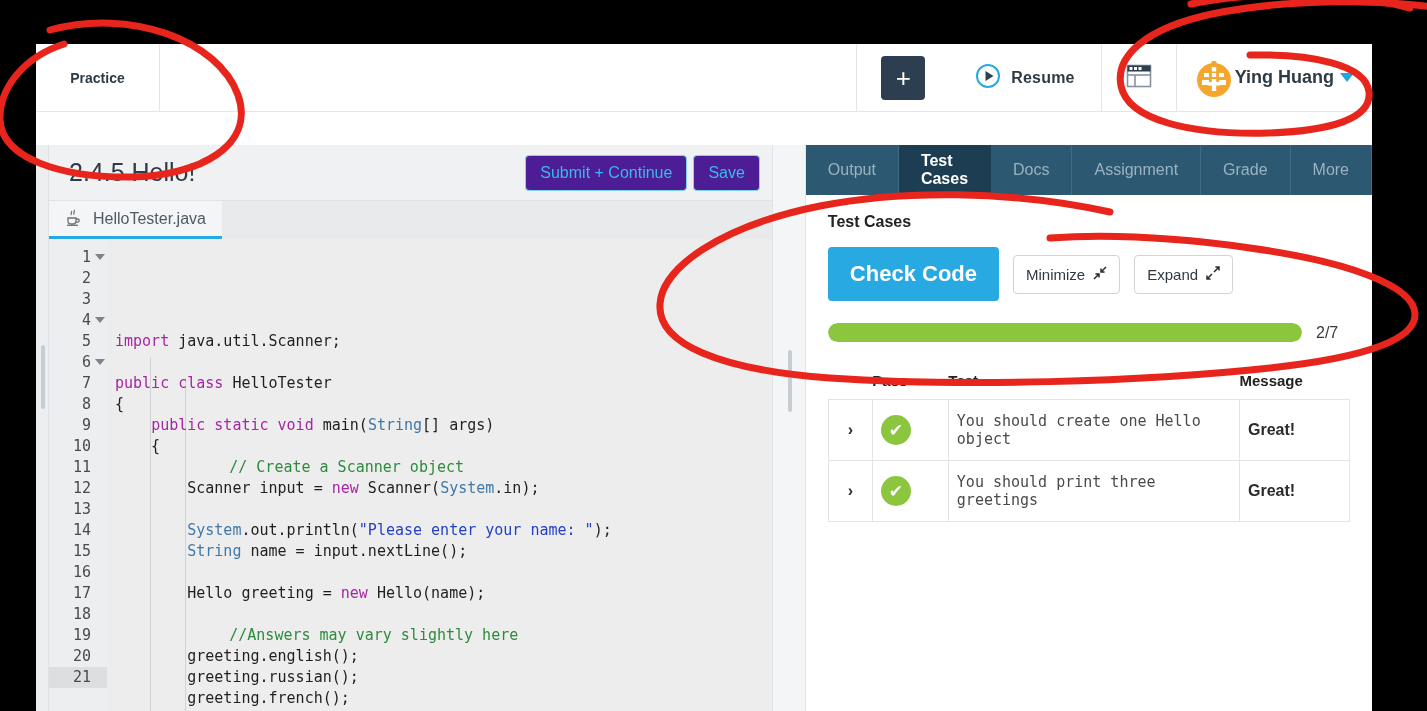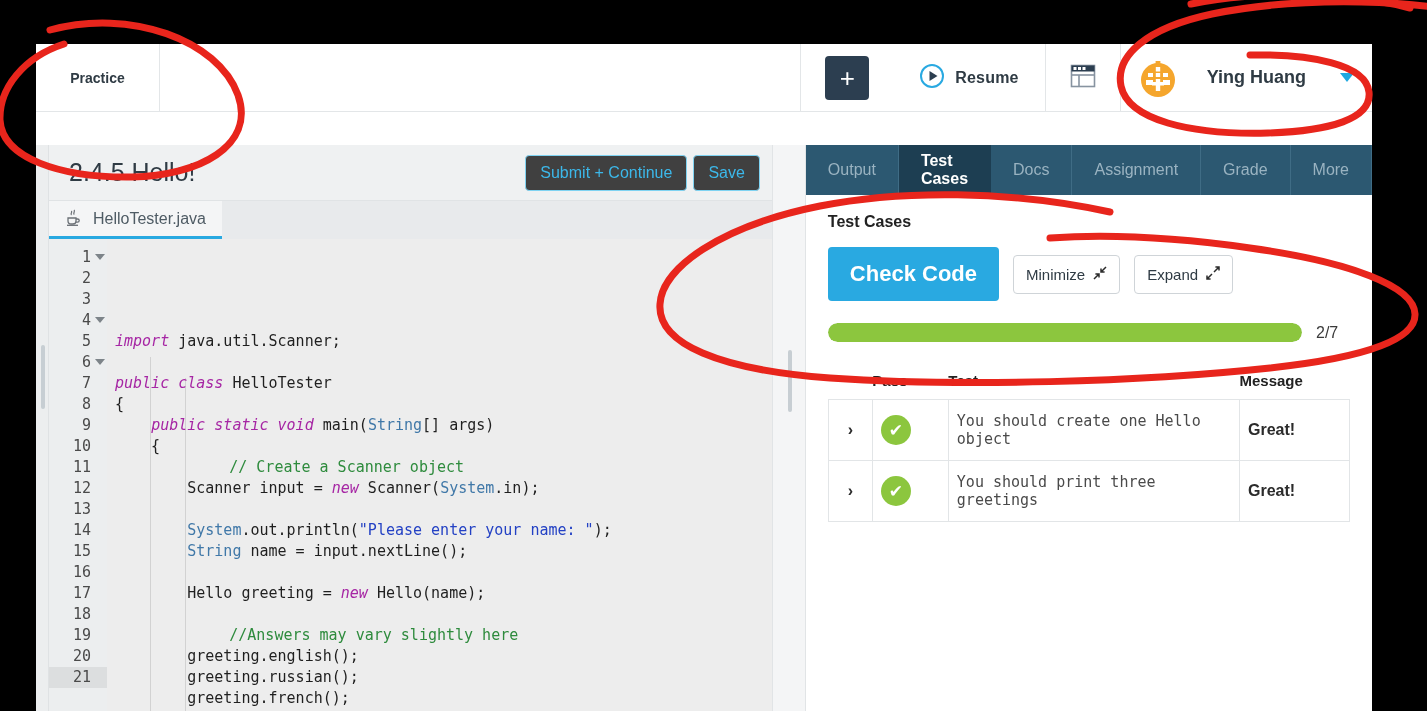--- a/index.html
+++ b/index.html
@@ -42,21 +42,21 @@
   .plus-btn {
     width: 44px; height: 44px; border-radius: 4px;
     background: #2c3e50; color:#fff;
     display:flex; align-items:center; justify-content:center;
     font-size: 26px; line-height: 1; font-weight: 400;
     cursor: pointer;
   }
   .tb-resume { padding: 0 26px; gap: 10px; }
   .resume-label { font-size: 16px; font-weight: 700; color:#2f3b44; letter-spacing: .2px; }
   .tb-layout { padding: 0 22px; }
-  .tb-user { padding: 0 18px 0 16px; border-right: none; gap: 28px; }
+  .tb-user { padding: 0 18px 0 16px; border-right: none; gap: 0; }
   .avatar { width: 42px; height: 42px; border-radius: 50%; flex: none; }
   .user-name { font-size: 18px; font-weight: 700; color:#2f3b44; }
   .caret-down { width:0;height:0;border-left:7px solid transparent;border-right:7px solid transparent;border-top:9px solid #1fa8e0; margin-left:6px; }
 
   
   .body-split { display: flex; height: 599px; margin-top: 33px; }
 
   
   .left-pane {
     position: relative;
@@ -75,21 +75,21 @@
   .ex-header {
     height: 56px; background: #eff1f2;
     display: flex; align-items: center; justify-content: space-between;
     padding: 0 12px 0 20px;
     border-bottom: 1px solid #e0e3e5;
   }
   .ex-title { font-size: 25px; color: #2f3b44; font-weight: 400; }
   .ex-actions { display: flex; gap: 6px; }
   .btn-outline {
     border: 1px solid #7fd3f2; border-radius: 4px;
-    background: #404040; color: #3cb8ea;
+    background: #4c1d95; color: #3cb8ea;
     font-size: 16px; padding: 8px 14px; cursor: pointer;
     font-family: "Liberation Sans", sans-serif;
   }
   .filetabs {
     height: 38px; background: #e8eaec;
     display: flex; align-items: flex-end;
   }
   .filetab {
     height: 38px; background: #f4f5f6;
     display: flex; align-items: center; gap: 10px;
@@ -114,21 +114,21 @@
   }
   .code {
     flex: 1; background: #ededed;
     font-family: "DejaVu Sans Mono", monospace;
     font-size: 15px; line-height: 21px;
     padding-top: 8px; white-space: pre; overflow: hidden;
     position: relative;
   }
   .cline { padding-left: 8px; position: relative; height: 21px; }
   .indent-guide { position:absolute; top:0; bottom:0; width:1px; background:#d2d2d2; }
-  .k { color: #a626a4; font-style: italic; }       
+  .k { color: #a626a4; }       
   .t { color: #4078a8; }       
   .s { color: #2341c4; }       
   .c { color: #2e8b3d; padding-left: 42px; }       
   .p { color: #1f1f1f; }
 
   .splitter {
     width: 34px; background: #f4f5f6;
     border-left: 1px solid #e1e4e6; border-right: 1px solid #e1e4e6;
     position: relative; flex: none; cursor: col-resize;
   }

